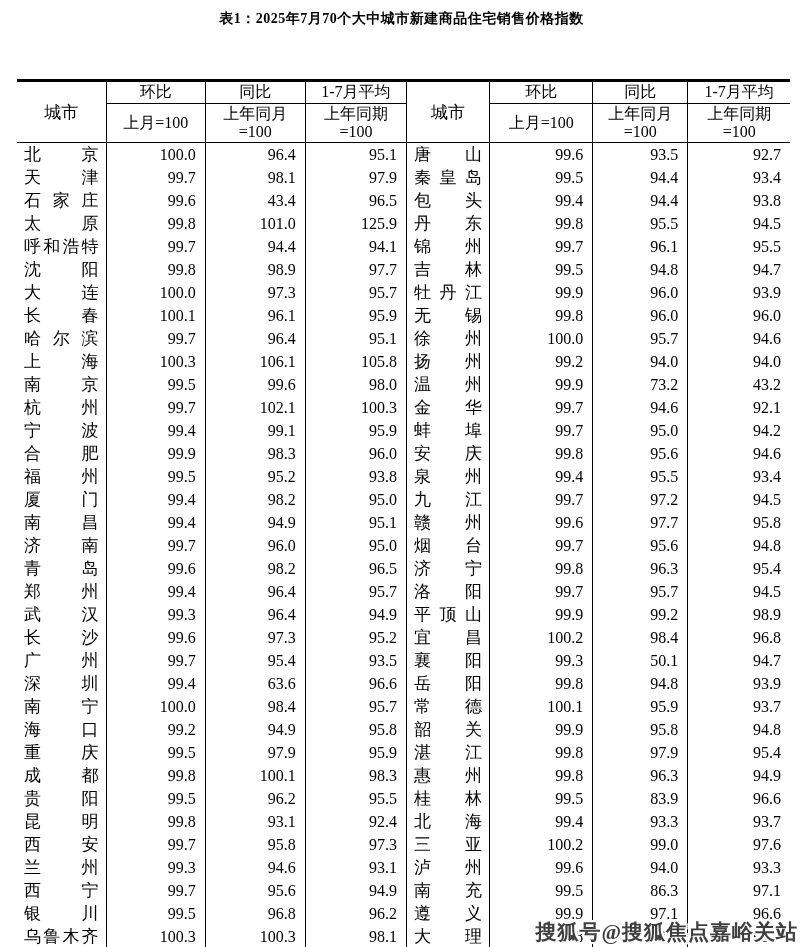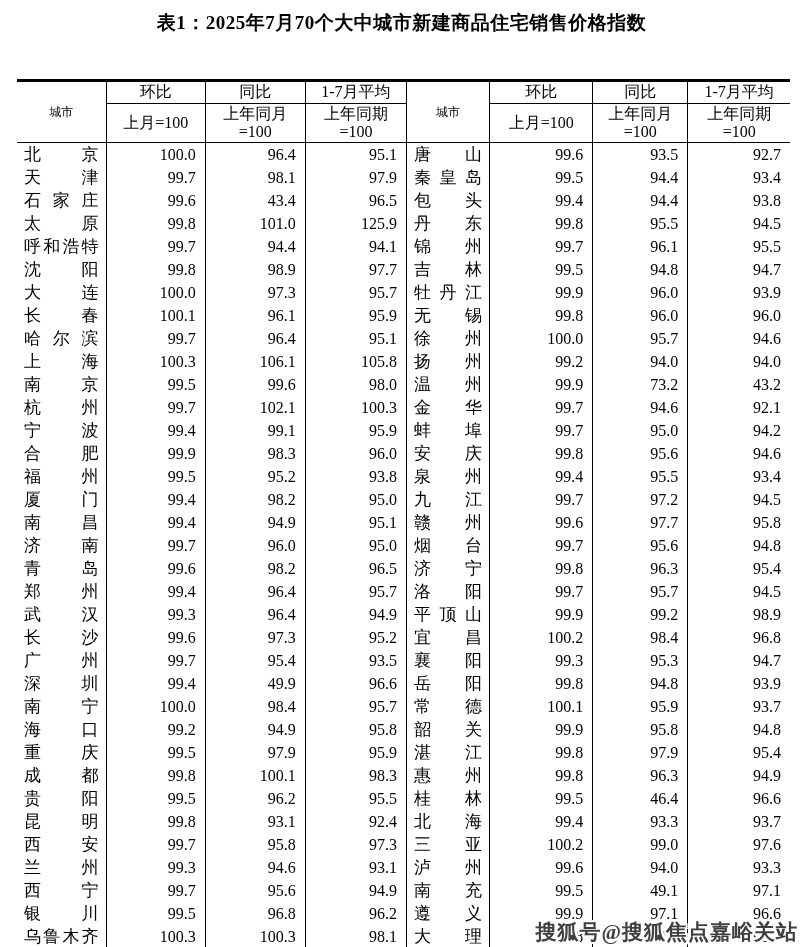--- a/index.html
+++ b/index.html
@@ -3,33 +3,33 @@
 <meta charset="utf-8">
 <style>
   * { margin:0; padding:0; box-sizing:border-box; }
   html,body { background:#ffffff; }
   body {
     width:803px; height:947px; position:relative; overflow:hidden;
     font-family:"Liberation Serif","DejaVu Serif",serif; color:#000;
   }
   .page-title {
     text-align:center; padding-top:10px;
-    font-size:19px; font-weight:bold; letter-spacing:.5px;
+    font-size:14px; font-weight:bold; letter-spacing:.5px;
   }
   table.price-table {
     position:absolute; left:17px; top:79px; width:773px;
     border-collapse:collapse; table-layout:fixed;
     border-top:3px solid #000; border-bottom:3px solid #000;
   }
   th { font-weight:normal; }
   .top-row th { height:21px; font-size:16px; }
   .top-row th.group { border-bottom:1px solid #000; }
   .sub-row th { height:39px; font-size:16px; line-height:18px; vertical-align:middle; }
   .sub-row th, th.city-th { border-bottom:1px solid #000; }
-  th.city-th { font-size:12px; }
+  th.city-th { font-size:17px; }
   .subwrap { display:inline-block; width:78px; }
   .v { border-left:1px solid #000; }
   tbody td { height:22.6px; font-size:16px; vertical-align:middle; }
   td.num { text-align:right; padding-right:9px; }
   td.city { padding:0 7px; font-size:17px; }
   .city-flex { display:flex; justify-content:space-between; }
   .city-flex span { display:inline-block; }
   .watermark {
     position:absolute; right:5px; bottom:1px;
     font-size:21px; font-weight:bold; letter-spacing:1px;
@@ -534,32 +534,32 @@
         <td class="num v">99.7</td>
         <td class="num v">95.4</td>
         <td class="num v">93.5</td>
         <td class="city v">
           <div class="city-flex">
             <span>襄</span>
             <span>阳</span>
           </div>
         </td>
         <td class="num v">99.3</td>
-        <td class="num v">95.3</td>
+        <td class="num v">50.1</td>
         <td class="num v">94.7</td>
       </tr>
       <tr>
         <td class="city">
           <div class="city-flex">
             <span>深</span>
             <span>圳</span>
           </div>
         </td>
         <td class="num v">99.4</td>
-        <td class="num v">49.9</td>
+        <td class="num v">63.6</td>
         <td class="num v">96.6</td>
         <td class="city v">
           <div class="city-flex">
             <span>岳</span>
             <span>阳</span>
           </div>
         </td>
         <td class="num v">99.8</td>
         <td class="num v">94.8</td>
         <td class="num v">93.9</td>
@@ -654,21 +654,21 @@
         <td class="num v">99.5</td>
         <td class="num v">96.2</td>
         <td class="num v">95.5</td>
         <td class="city v">
           <div class="city-flex">
             <span>桂</span>
             <span>林</span>
           </div>
         </td>
         <td class="num v">99.5</td>
-        <td class="num v">46.4</td>
+        <td class="num v">83.9</td>
         <td class="num v">96.6</td>
       </tr>
       <tr>
         <td class="city">
           <div class="city-flex">
             <span>昆</span>
             <span>明</span>
           </div>
         </td>
         <td class="num v">99.8</td>
@@ -734,21 +734,21 @@
         <td class="num v">99.7</td>
         <td class="num v">95.6</td>
         <td class="num v">94.9</td>
         <td class="city v">
           <div class="city-flex">
             <span>南</span>
             <span>充</span>
           </div>
         </td>
         <td class="num v">99.5</td>
-        <td class="num v">49.1</td>
+        <td class="num v">86.3</td>
         <td class="num v">97.1</td>
       </tr>
       <tr>
         <td class="city">
           <div class="city-flex">
             <span>银</span>
             <span>川</span>
           </div>
         </td>
         <td class="num v">99.5</td>

